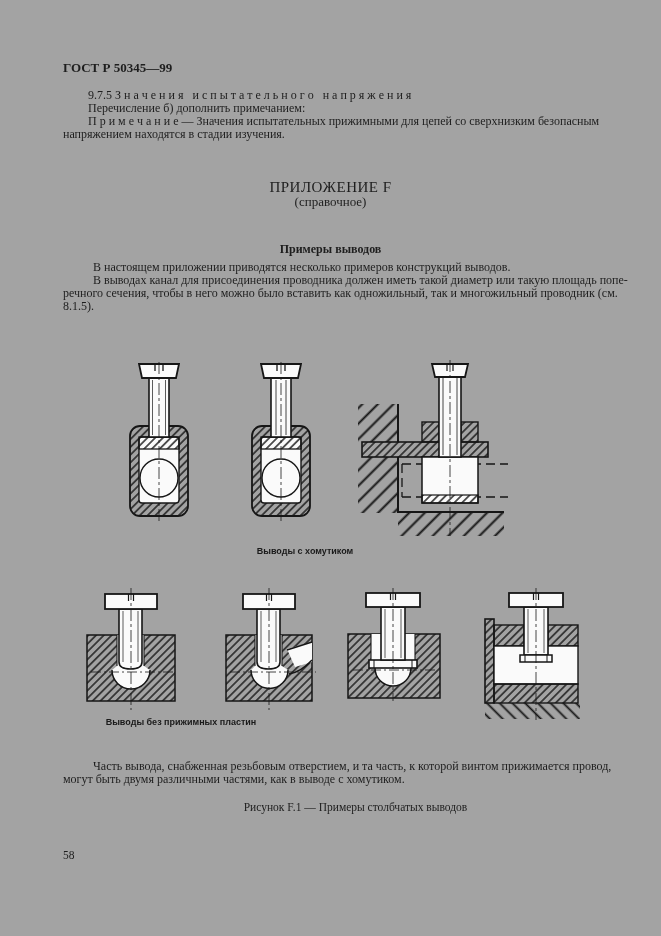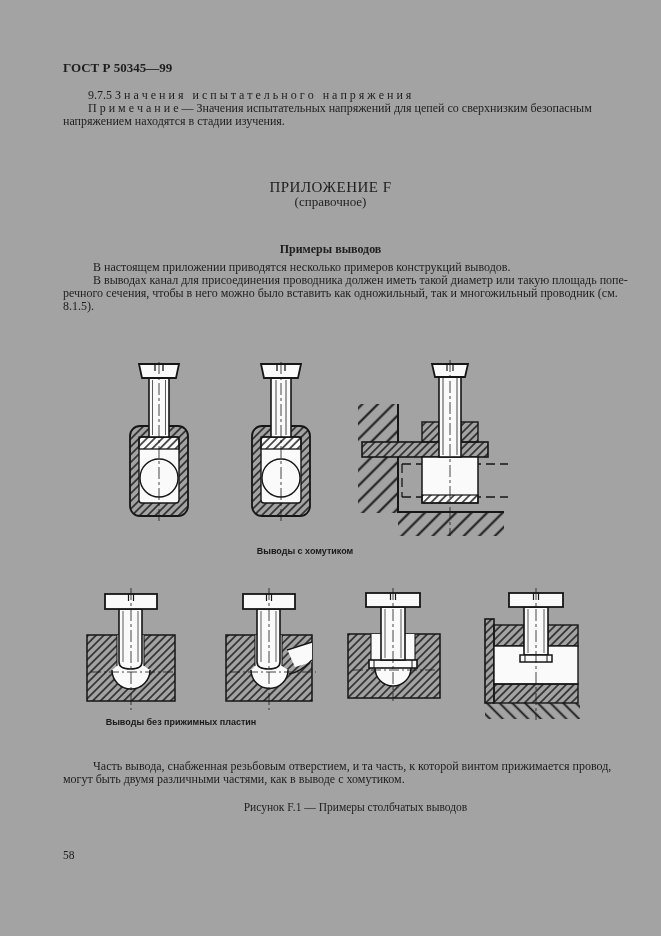--- a/index.html
+++ b/index.html
@@ -47,21 +47,22 @@
       <pattern id="hB" patternUnits="userSpaceOnUse" width="9" height="9" patternTransform="rotate(-45)">
         <line x1="4.5" y1="0" x2="4.5" y2="9" stroke="#161616" stroke-width="1.8"></line>
       </pattern>
     </defs>
   </svg>
 
   <div class="hdr">ГОСТ Р 50345—99</div>
 
   <div class="block" style="top:89px">
     <div class="ln ind">9.7.5 З н а ч е н и я   и с п ы т а т е л ь н о г о   н а п р я ж е н и я</div>
-    <div class="ln ind">П р и м е ч а н и е — Значения испытательных напряжений для цепей со сверхнизким безопасным</div>
+    <div class="ln ind">Перечисление б) дополнить примечанием:</div>
+    <div class="ln ind">П р и м е ч а н и е — Значения испытательных прижимными для цепей со сверхнизким безопасным</div>
     <div class="ln">напряжением находятся в стадии изучения.</div>
   </div>
 
   <div class="centerline-text apx-title">ПРИЛОЖЕНИЕ F</div>
   <div class="centerline-text apx-sub">(справочное)</div>
   <div class="centerline-text sec-title">Примеры выводов</div>
 
   <div class="block" style="top:261px">
     <div class="ln ind30">В настоящем приложении приводятся несколько примеров конструкций выводов.</div>
     <div class="ln ind30">В выводах канал для присоединения проводника должен иметь такой диаметр или такую площадь попе-</div>

